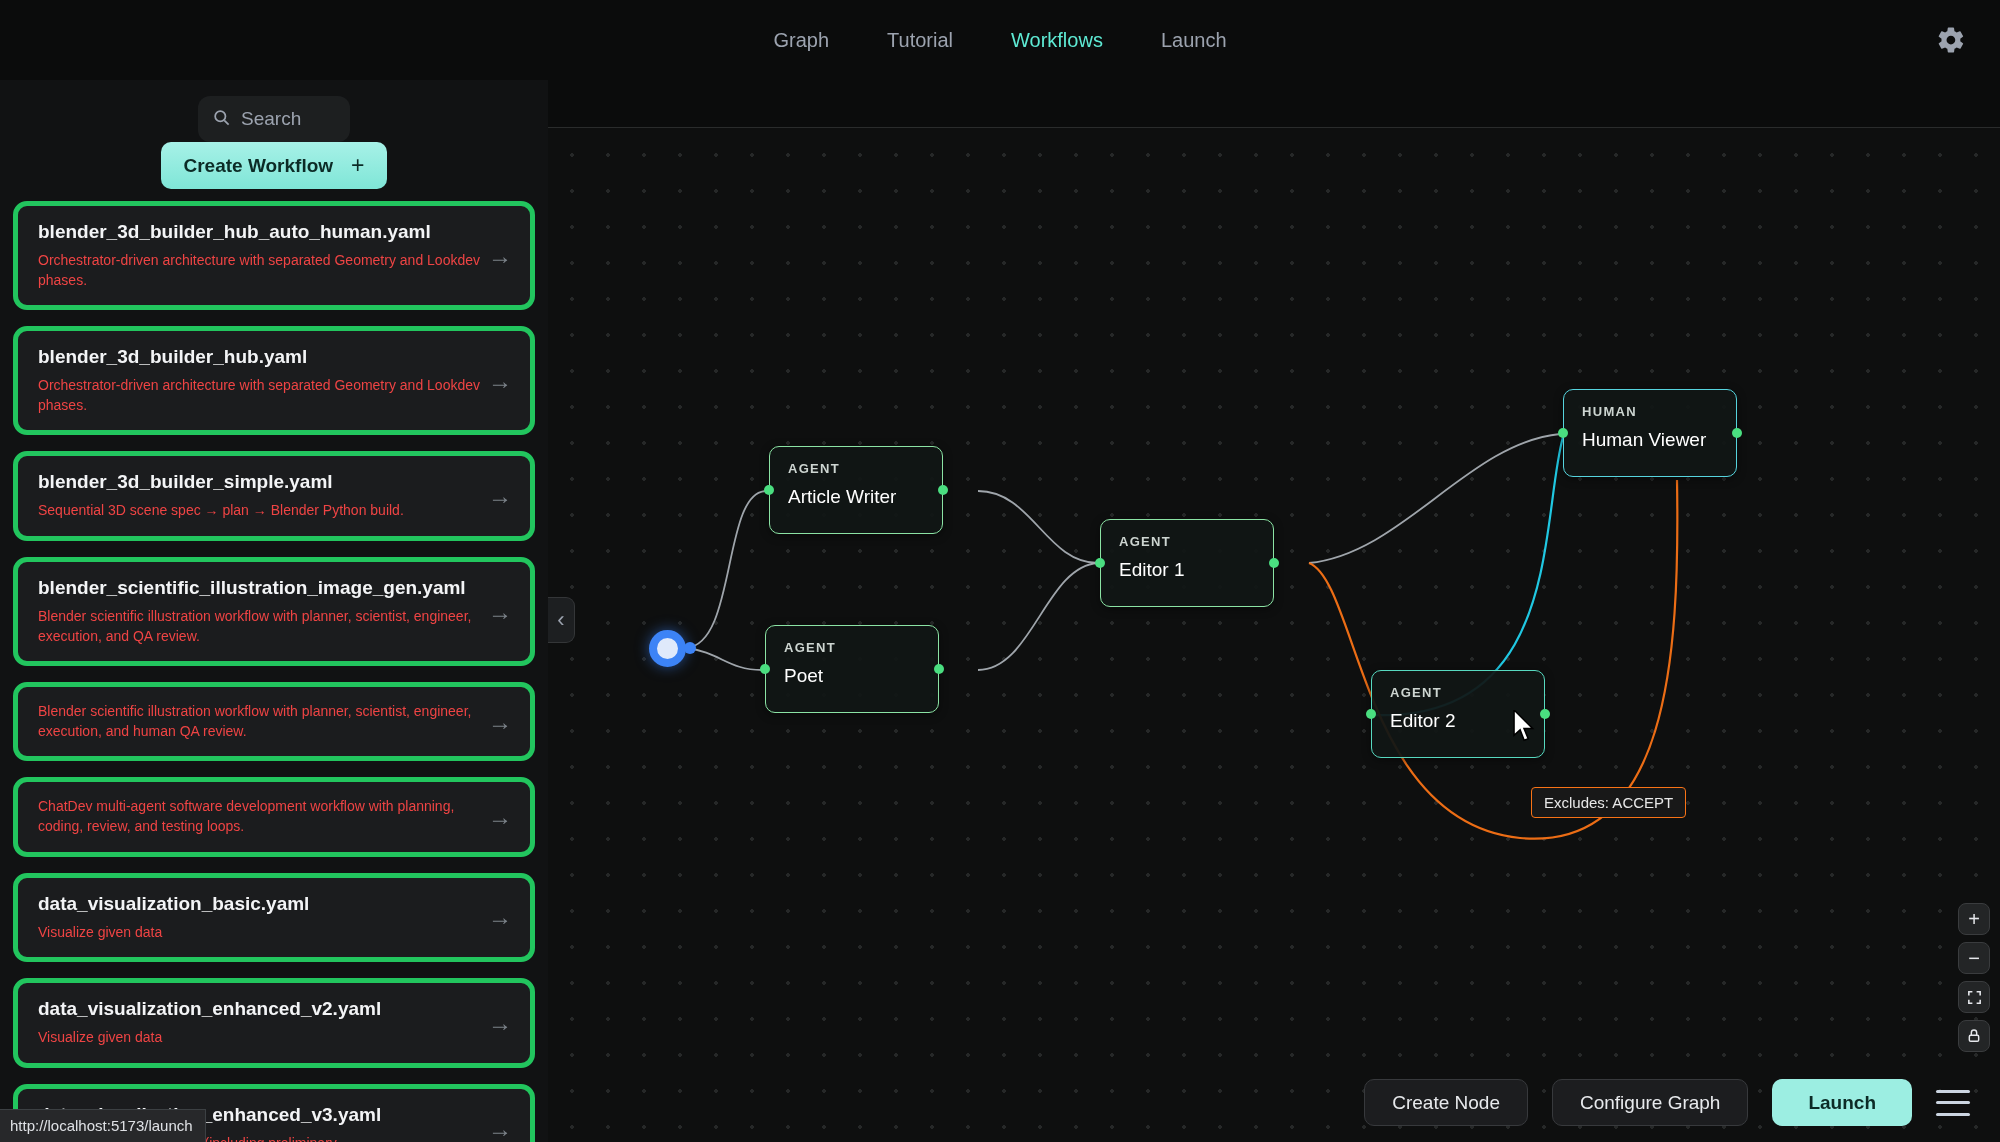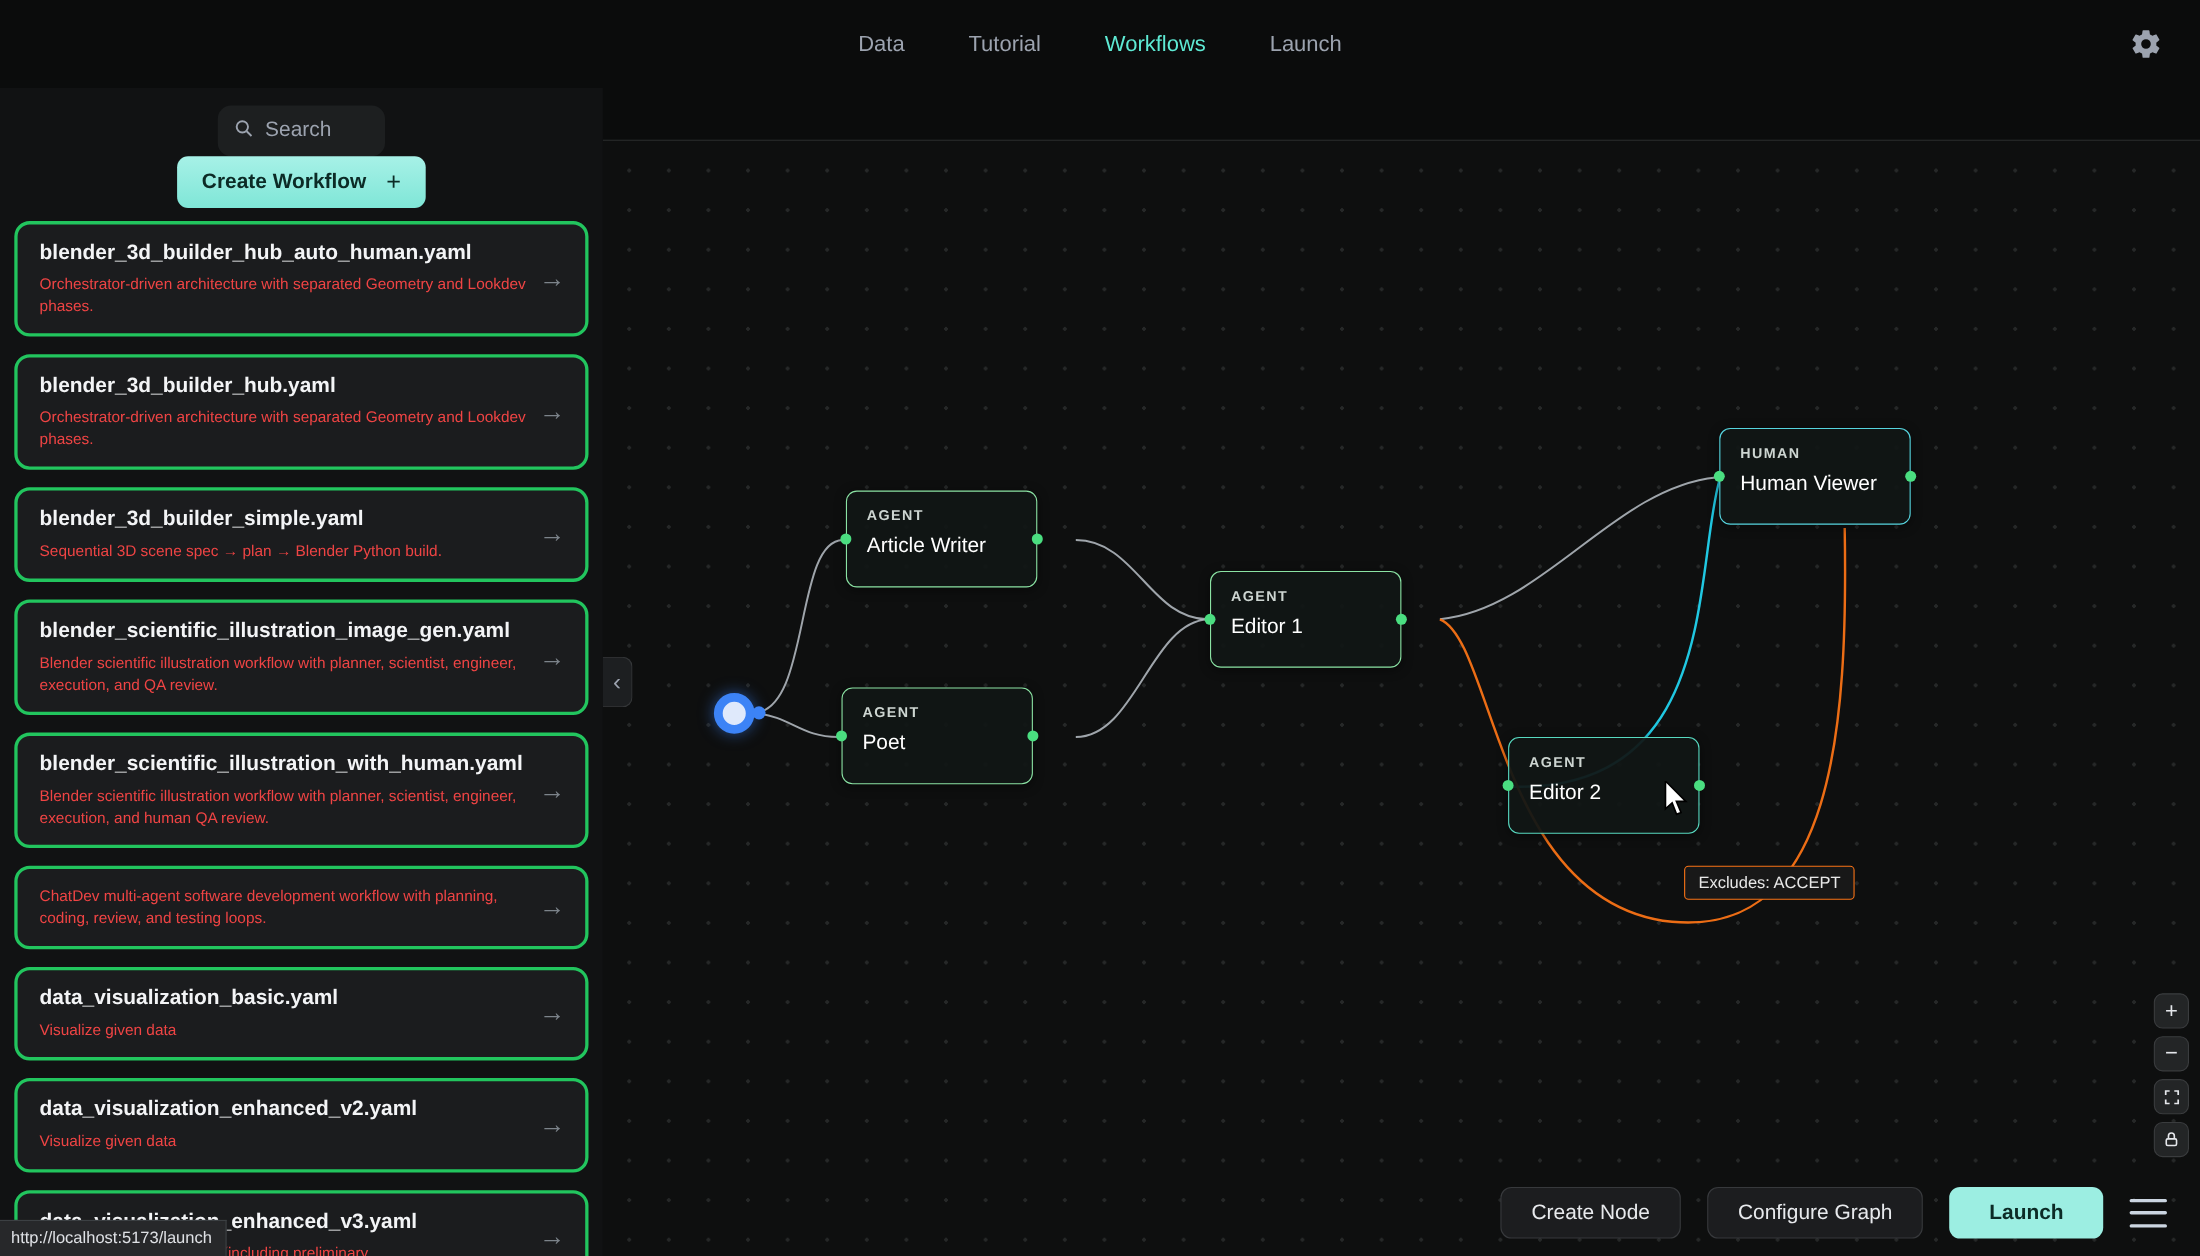--- a/index.html
+++ b/index.html
@@ -77,21 +77,21 @@
   }
   .search-box input::placeholder { color:#9ca3af; }
   .create-btn {
     display:flex; align-items:center; gap:18px; height:47px; padding:0 22px;
     background:linear-gradient(180deg,#a7f1e7,#7fe6d7); border:none; border-radius:10px;
     font-family:"Liberation Sans", sans-serif; font-size:19px; font-weight:700; color:#0c2b26;
     cursor:pointer;
   }
   .create-btn .plus { font-size:23px; font-weight:400; }
   .wf-card {
-    position:relative; background:#1b1c1e; border:3px solid #22c55e; border-radius:14px;
+    position:relative; background:#1b1c1e; border:5px solid #22c55e; border-radius:14px;
     padding:15px 31px 15px 20px; margin-bottom:16px; cursor:pointer;
   }
   .wf-title { font-size:19px; font-weight:700; color:#f3f4f6; margin-bottom:8px; }
   .wf-desc  { font-size:14px; color:#ef4444; line-height:1.4; }
   .wf-arrow {
     position:absolute; right:18px; top:50%; transform:translateY(-50%);
     font-size:24px; color:#7c838a;
   }
   .collapse-tab {
     position:absolute; left:548px; top:597px; width:27px; height:46px; z-index:5;
@@ -189,21 +189,21 @@
 
 <div class="edge-tooltip">Excludes: ACCEPT</div>
 
 <div class="cursor">
   <svg width="26" height="32" viewBox="0 0 13 19">
     <path d="M0 0 L0 15 L3.6 11.8 L6 18 L8.4 17 L5.9 11 L11 11 Z" fill="#ffffff" stroke="#000000" stroke-width="0.9"></path>
   </svg>
 </div>
 
 <div class="navbar">
-  <div class="nav-item">Data</div>
+  <div class="nav-item">Graph</div>
   <div class="nav-item">Tutorial</div>
   <div class="nav-item active">Workflows</div>
   <div class="nav-item">Launch</div>
   <div class="settings-btn">
     <svg width="30" height="30" viewBox="0 0 24 24" fill="#9ca3af">
       <path d="M19.4 13c.04-.33.06-.66.06-1s-.02-.67-.06-1l2.1-1.65a.5.5 0 0 0 .12-.64l-2-3.46a.5.5 0 0 0-.61-.22l-2.49 1a7.3 7.3 0 0 0-1.73-1l-.38-2.65A.5.5 0 0 0 13.92 2h-4a.5.5 0 0 0-.5.42l-.38 2.65c-.62.26-1.2.6-1.73 1l-2.49-1a.5.5 0 0 0-.61.22l-2 3.46a.5.5 0 0 0 .12.64L4.44 11c-.04.33-.06.66-.06 1s.02.67.06 1l-2.1 1.65a.5.5 0 0 0-.12.64l2 3.46c.14.24.42.34.61.22l2.49-1c.53.4 1.11.74 1.73 1l.38 2.65c.04.24.25.42.5.42h4c.25 0 .46-.18.5-.42l.38-2.65c.62-.26 1.2-.6 1.73-1l2.49 1c.25.1.47 0 .61-.22l2-3.46a.5.5 0 0 0-.12-.64L19.4 13zM11.92 15.5a3.5 3.5 0 1 1 0-7 3.5 3.5 0 0 1 0 7z"></path>
     </svg>
   </div>
 </div>
 
@@ -238,21 +238,20 @@
     <div class="wf-title">blender_3d_builder_simple.yaml</div>
     <div class="wf-desc">Sequential 3D scene spec → plan → Blender Python build.</div>
     <div class="wf-arrow">→</div>
   </div>
   <div class="wf-card">
     <div class="wf-title">blender_scientific_illustration_image_gen.yaml</div>
     <div class="wf-desc">Blender scientific illustration workflow with planner, scientist, engineer, execution, and QA review.</div>
     <div class="wf-arrow">→</div>
   </div>
   <div class="wf-card">
-    <div class="wf-title">blender_scientific_illustration_with_human.yaml</div>
     <div class="wf-desc">Blender scientific illustration workflow with planner, scientist, engineer, execution, and human QA review.</div>
     <div class="wf-arrow">→</div>
   </div>
   <div class="wf-card">
     <div class="wf-desc">ChatDev multi-agent software development workflow with planning, coding, review, and testing loops.</div>
     <div class="wf-arrow">→</div>
   </div>
   <div class="wf-card">
     <div class="wf-title">data_visualization_basic.yaml</div>
     <div class="wf-desc">Visualize given data</div>

